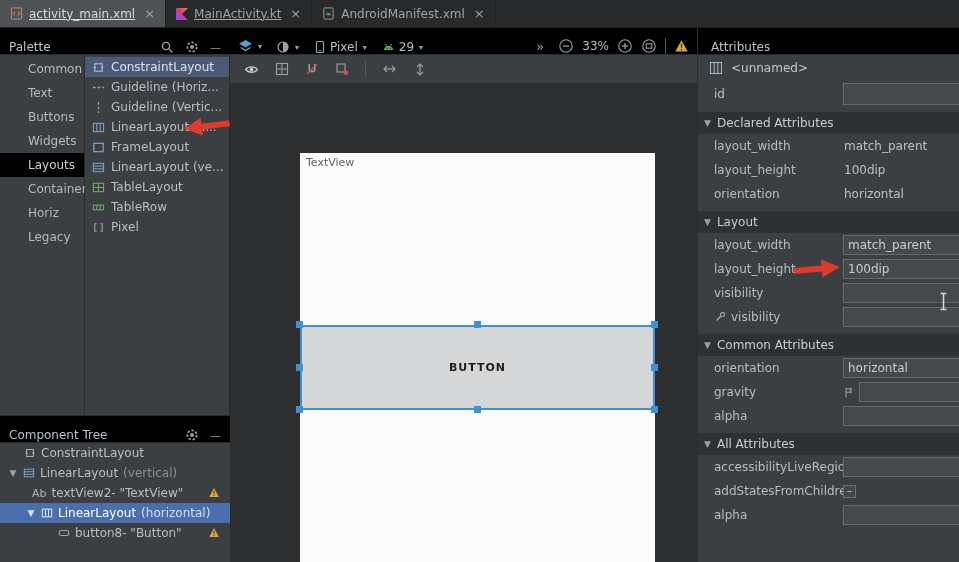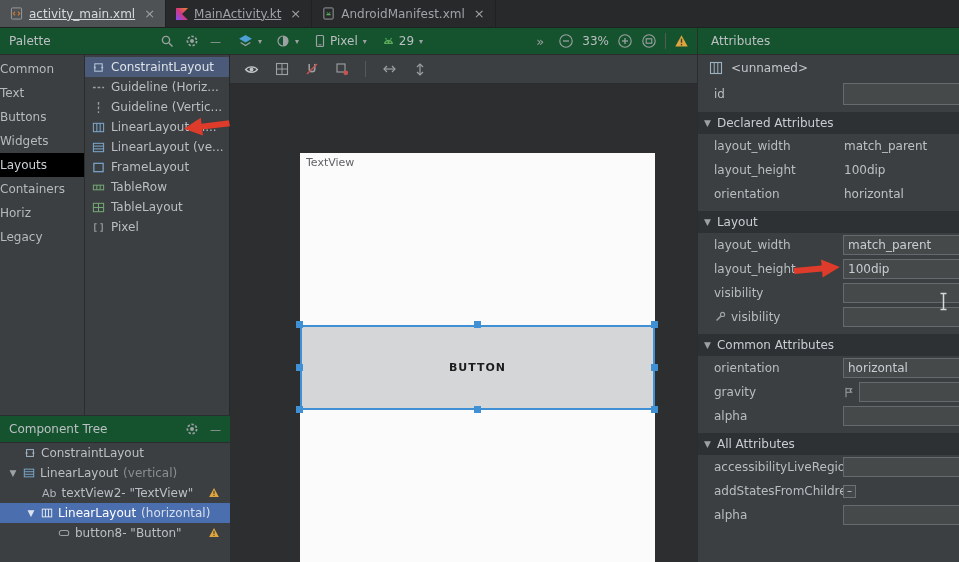--- a/index.html
+++ b/index.html
@@ -12,39 +12,39 @@
   
   .tabbar{position:absolute;left:0;top:0;width:959px;height:28px;background:#27292a;
           display:flex;border-bottom:1px solid #1f2121}
   .tab{display:flex;align-items:center;gap:6px;padding:0 10px;border-right:1px solid #1f2122;
        color:#9fa3a7;cursor:default}
   .tab.active{background:#4e5254;color:#d8dbde}
   .tab .tlabel.u{text-decoration:underline}
   .tab .close{color:#9fa3a7;font-size:13px;margin-left:3px;line-height:1}
 
   
-  .panel-header{position:absolute;background:#14532d;border-bottom:1px solid #2a2c2e;
-                display:flex;align-items:center}
+  .panel-header{position:absolute;background:#000000;border-bottom:1px solid #2a2c2e;
+                display:flex;align-items:flex-end}
   #palette-header{left:0;top:28px;width:230px;height:27px;padding:0 9px}
   #design-toolbar{left:230px;top:28px;width:467px;height:27px;padding:0 8px;gap:14px}
   #attrs-header{left:697px;top:28px;width:262px;height:27px;padding:0 13px;border-left:1px solid #2a2c2e}
   .ph-title{color:#bcc0c4}
   .header-icons{margin-left:auto;display:flex;gap:11px;align-items:center}
   .minus{color:#9da1a4;font-size:11px}
 
   .tgroup{display:flex;align-items:center;gap:3px}
   .tsep{width:1px;height:16px;background:#55595b}
   .zoom-cluster{margin-left:auto;display:flex;align-items:center;gap:8px}
   .chevrons{color:#9da1a4;font-size:13px;margin-right:6px}
   .tlabel2{color:#bbbfc3}
 
   
   #palette-cats{position:absolute;left:0;top:55px;width:85px;height:360px;background:#3c3f41;
                 border-right:1px solid #2a2c2e;padding-top:2px}
-  .cat{height:24px;display:flex;align-items:center;padding-left:0;color:#b6babd;cursor:default}
+  .cat{height:24px;display:flex;align-items:center;padding-left:28px;color:#b6babd;cursor:default}
   .cat.selected{background:#000000;color:#c9d0d6}
   #palette-items{position:absolute;left:85px;top:55px;width:145px;height:360px;background:#3c3f41;
                  border-right:1px solid #26282a;padding-top:2px}
   .pitem{height:20px;display:flex;align-items:center;gap:6px;padding-left:7px;white-space:nowrap;cursor:default}
   .pitem.selected{background:#4a5a78;color:#dde2e8}
 
   
   #design-toolbar2{position:absolute;left:230px;top:55px;width:467px;height:29px;background:#3c3f41;
                    border-bottom:1px solid #2a2c2e;display:flex;align-items:center;gap:16px;padding-left:14px}
   #design-surface{position:absolute;left:230px;top:84px;width:467px;height:478px;background:#2c2e30}
@@ -292,54 +292,54 @@
             <rect x="1.5" y="2.5" width="11" height="9" fill="none" stroke="#7ba7cc" stroke-width="1.1"></rect>
             <line x1="5.2" y1="2.5" x2="5.2" y2="11.5" stroke="#7ba7cc" stroke-width="1.1"></line>
             <line x1="8.8" y1="2.5" x2="8.8" y2="11.5" stroke="#7ba7cc" stroke-width="1.1"></line>
           </svg>
         </span>
       <span class="plabel">LinearLayout (h...</span>
     </div>
     <div class="pitem">
       <span class="icon">
           <svg width="13" height="13" viewBox="0 0 14 14">
+            <rect x="2" y="2.5" width="10" height="9" fill="none" stroke="#7ba7cc" stroke-width="1.3"></rect>
+          </svg>
+        </span>
+      <span class="plabel">FrameLayout</span>
+    </div>
+    <div class="pitem">
+      <span class="icon">
+          <svg width="13" height="13" viewBox="0 0 14 14">
             <rect x="1.5" y="2.5" width="11" height="9" fill="none" stroke="#7ba7cc" stroke-width="1.1"></rect>
             <line x1="1.5" y1="5.5" x2="12.5" y2="5.5" stroke="#7ba7cc" stroke-width="1.1"></line>
             <line x1="1.5" y1="8.5" x2="12.5" y2="8.5" stroke="#7ba7cc" stroke-width="1.1"></line>
           </svg>
         </span>
       <span class="plabel">LinearLayout (ve...</span>
     </div>
     <div class="pitem">
       <span class="icon">
           <svg width="13" height="13" viewBox="0 0 14 14">
-            <rect x="2" y="2.5" width="10" height="9" fill="none" stroke="#7ba7cc" stroke-width="1.3"></rect>
-          </svg>
-        </span>
-      <span class="plabel">FrameLayout</span>
+            <rect x="1.5" y="2.5" width="11" height="9" fill="none" stroke="#74a874" stroke-width="1.1"></rect>
+            <line x1="1.5" y1="7" x2="12.5" y2="7" stroke="#74a874" stroke-width="1.1"></line>
+            <line x1="7" y1="2.5" x2="7" y2="11.5" stroke="#74a874" stroke-width="1.1"></line>
+          </svg>
+        </span>
+      <span class="plabel">TableLayout</span>
     </div>
     <div class="pitem">
       <span class="icon">
           <svg width="13" height="13" viewBox="0 0 14 14">
             <rect x="1.5" y="4.5" width="11" height="5" fill="none" stroke="#74a874" stroke-width="1.1"></rect>
             <line x1="5.2" y1="4.5" x2="5.2" y2="9.5" stroke="#74a874" stroke-width="1.1"></line>
             <line x1="8.8" y1="4.5" x2="8.8" y2="9.5" stroke="#74a874" stroke-width="1.1"></line>
           </svg>
         </span>
       <span class="plabel">TableRow</span>
-    </div>
-    <div class="pitem">
-      <span class="icon">
-          <svg width="13" height="13" viewBox="0 0 14 14">
-            <rect x="1.5" y="2.5" width="11" height="9" fill="none" stroke="#74a874" stroke-width="1.1"></rect>
-            <line x1="1.5" y1="7" x2="12.5" y2="7" stroke="#74a874" stroke-width="1.1"></line>
-            <line x1="7" y1="2.5" x2="7" y2="11.5" stroke="#74a874" stroke-width="1.1"></line>
-          </svg>
-        </span>
-      <span class="plabel">TableLayout</span>
     </div>
     <div class="pitem">
       <span class="icon">
           <svg width="13" height="13" viewBox="0 0 14 14">
             <path d="M5 3 H3 V11 H5 M9 3 H11 V11 H9" fill="none" stroke="#9da1a4" stroke-width="1.2"></path>
           </svg>
         </span>
       <span class="plabel">Pixel</span>
     </div>
   </div>
@@ -429,21 +429,21 @@
       <span class="icon">
           <svg width="12" height="12" viewBox="0 0 14 14">
             <rect x="1.5" y="2.5" width="11" height="9" fill="none" stroke="#7ba7cc" stroke-width="1.1"></rect>
             <line x1="1.5" y1="5.5" x2="12.5" y2="5.5" stroke="#7ba7cc" stroke-width="1.1"></line>
             <line x1="1.5" y1="8.5" x2="12.5" y2="8.5" stroke="#7ba7cc" stroke-width="1.1"></line>
           </svg>
         </span>
       <span>LinearLayout</span>
         <span class="suffix">(vertical)</span>
     </div>
-    <div class="trow" style="padding-left:42px">
+    <div class="trow" style="padding-left:32px">
       <span class="ab-badge">Ab</span>
       <span>textView2- "TextView"</span>
       <span class="warn icon">
           <svg width="12" height="11" viewBox="0 0 14 14">
             <path d="M7 1.2 L13.2 12.6 H0.8 Z" fill="#e0a63c"></path>
             <rect x="6.3" y="4.8" width="1.4" height="4" fill="#3c3f41"></rect>
             <rect x="6.3" y="9.9" width="1.4" height="1.5" fill="#3c3f41"></rect>
           </svg>
         </span>
     </div>

